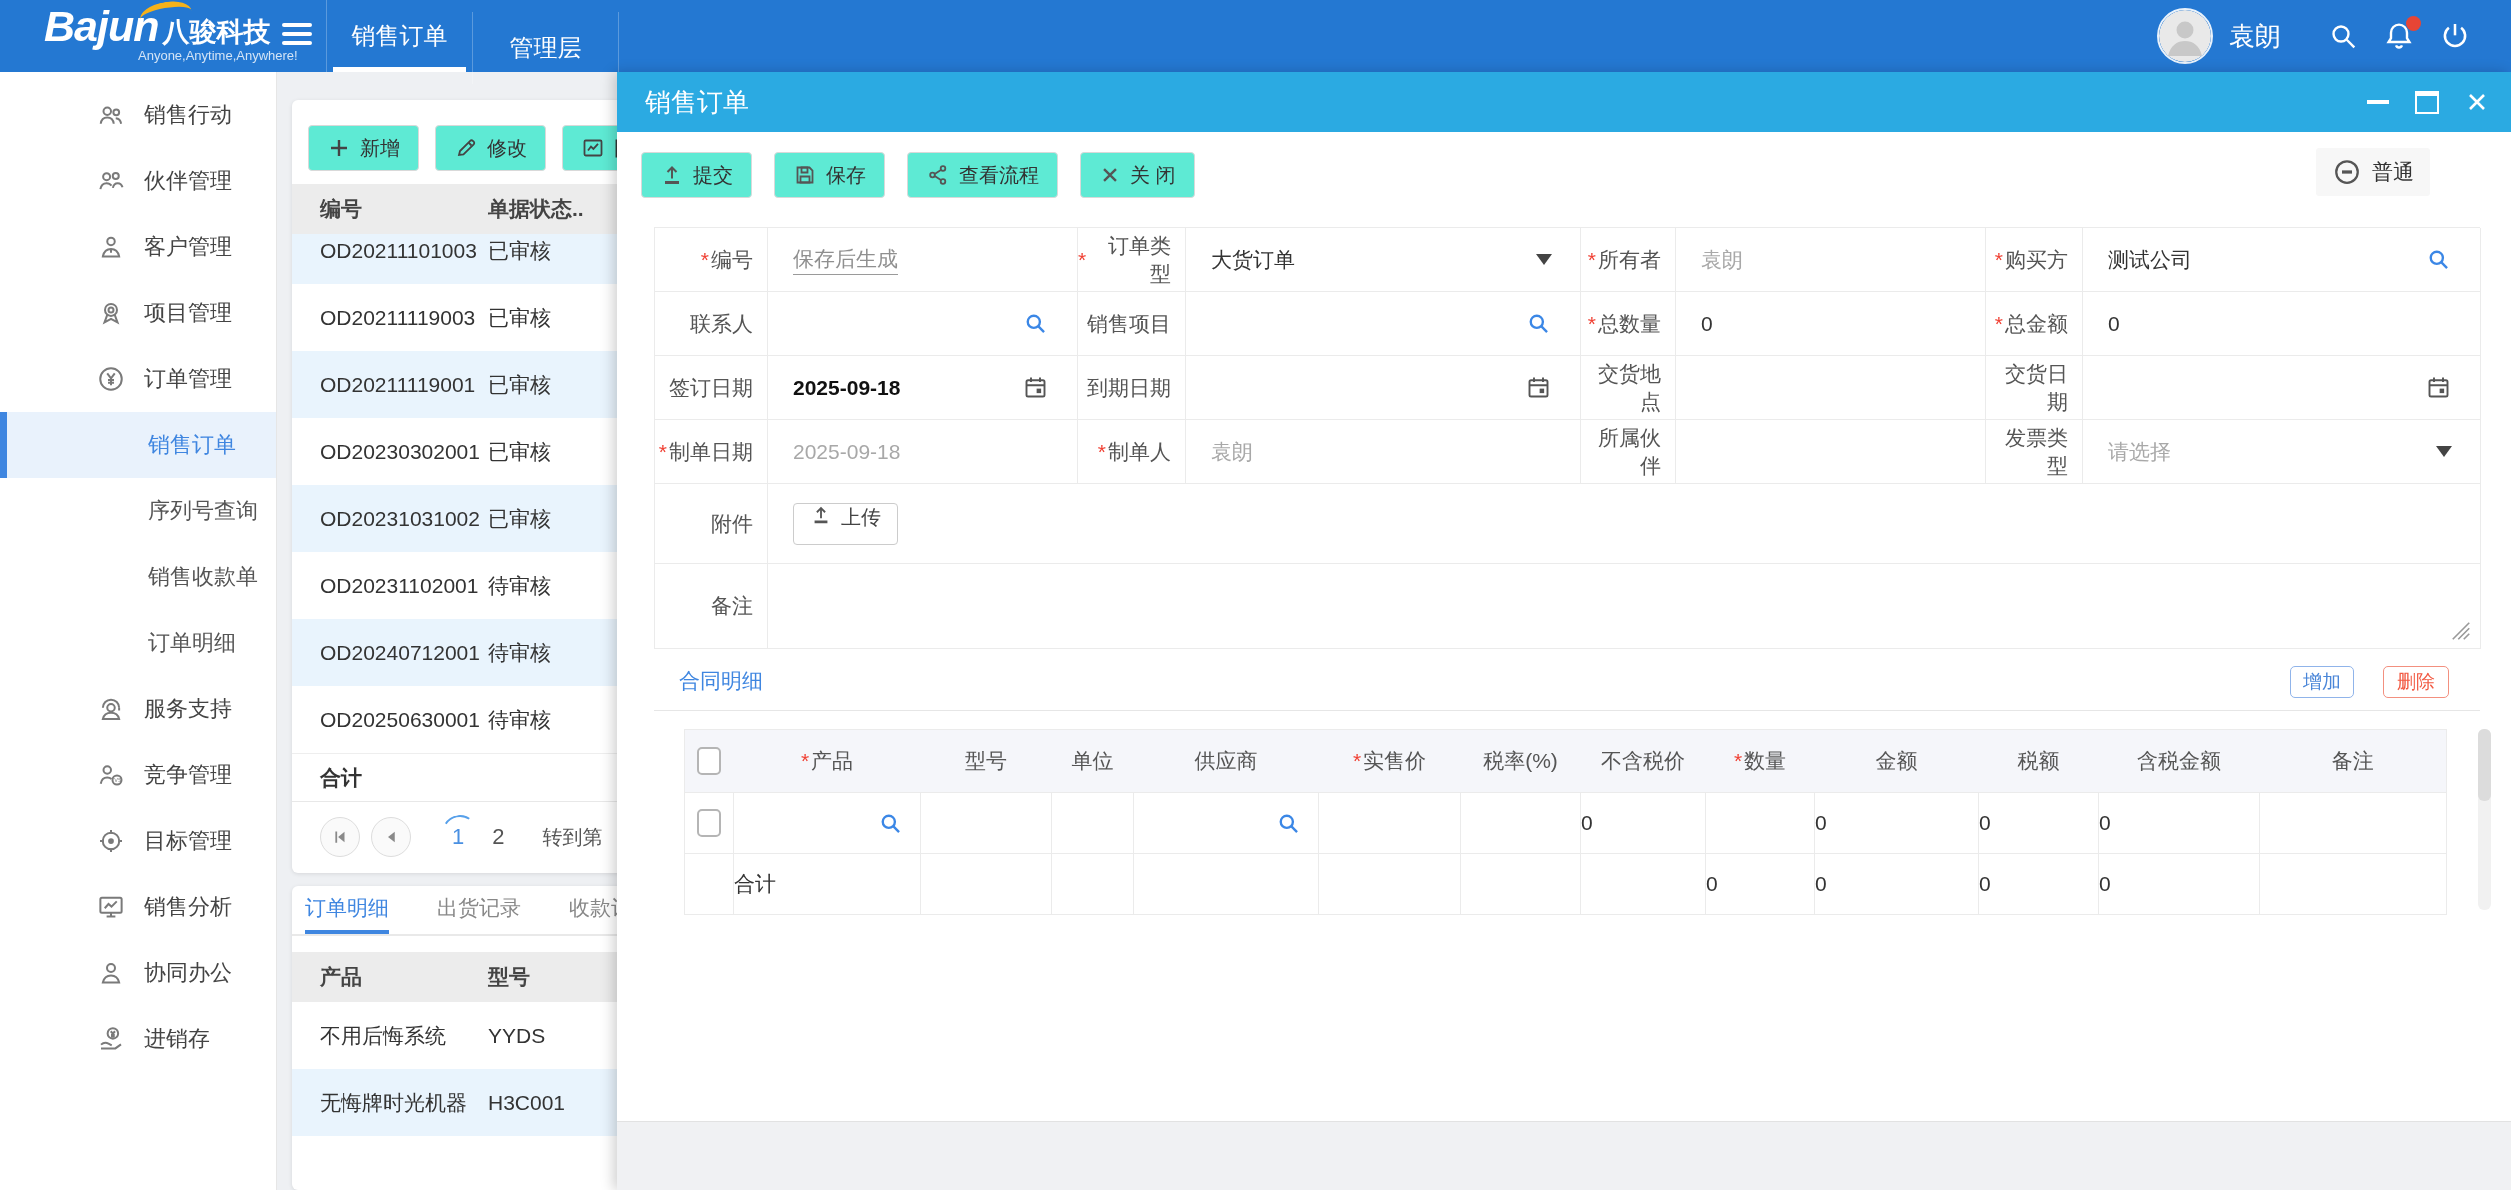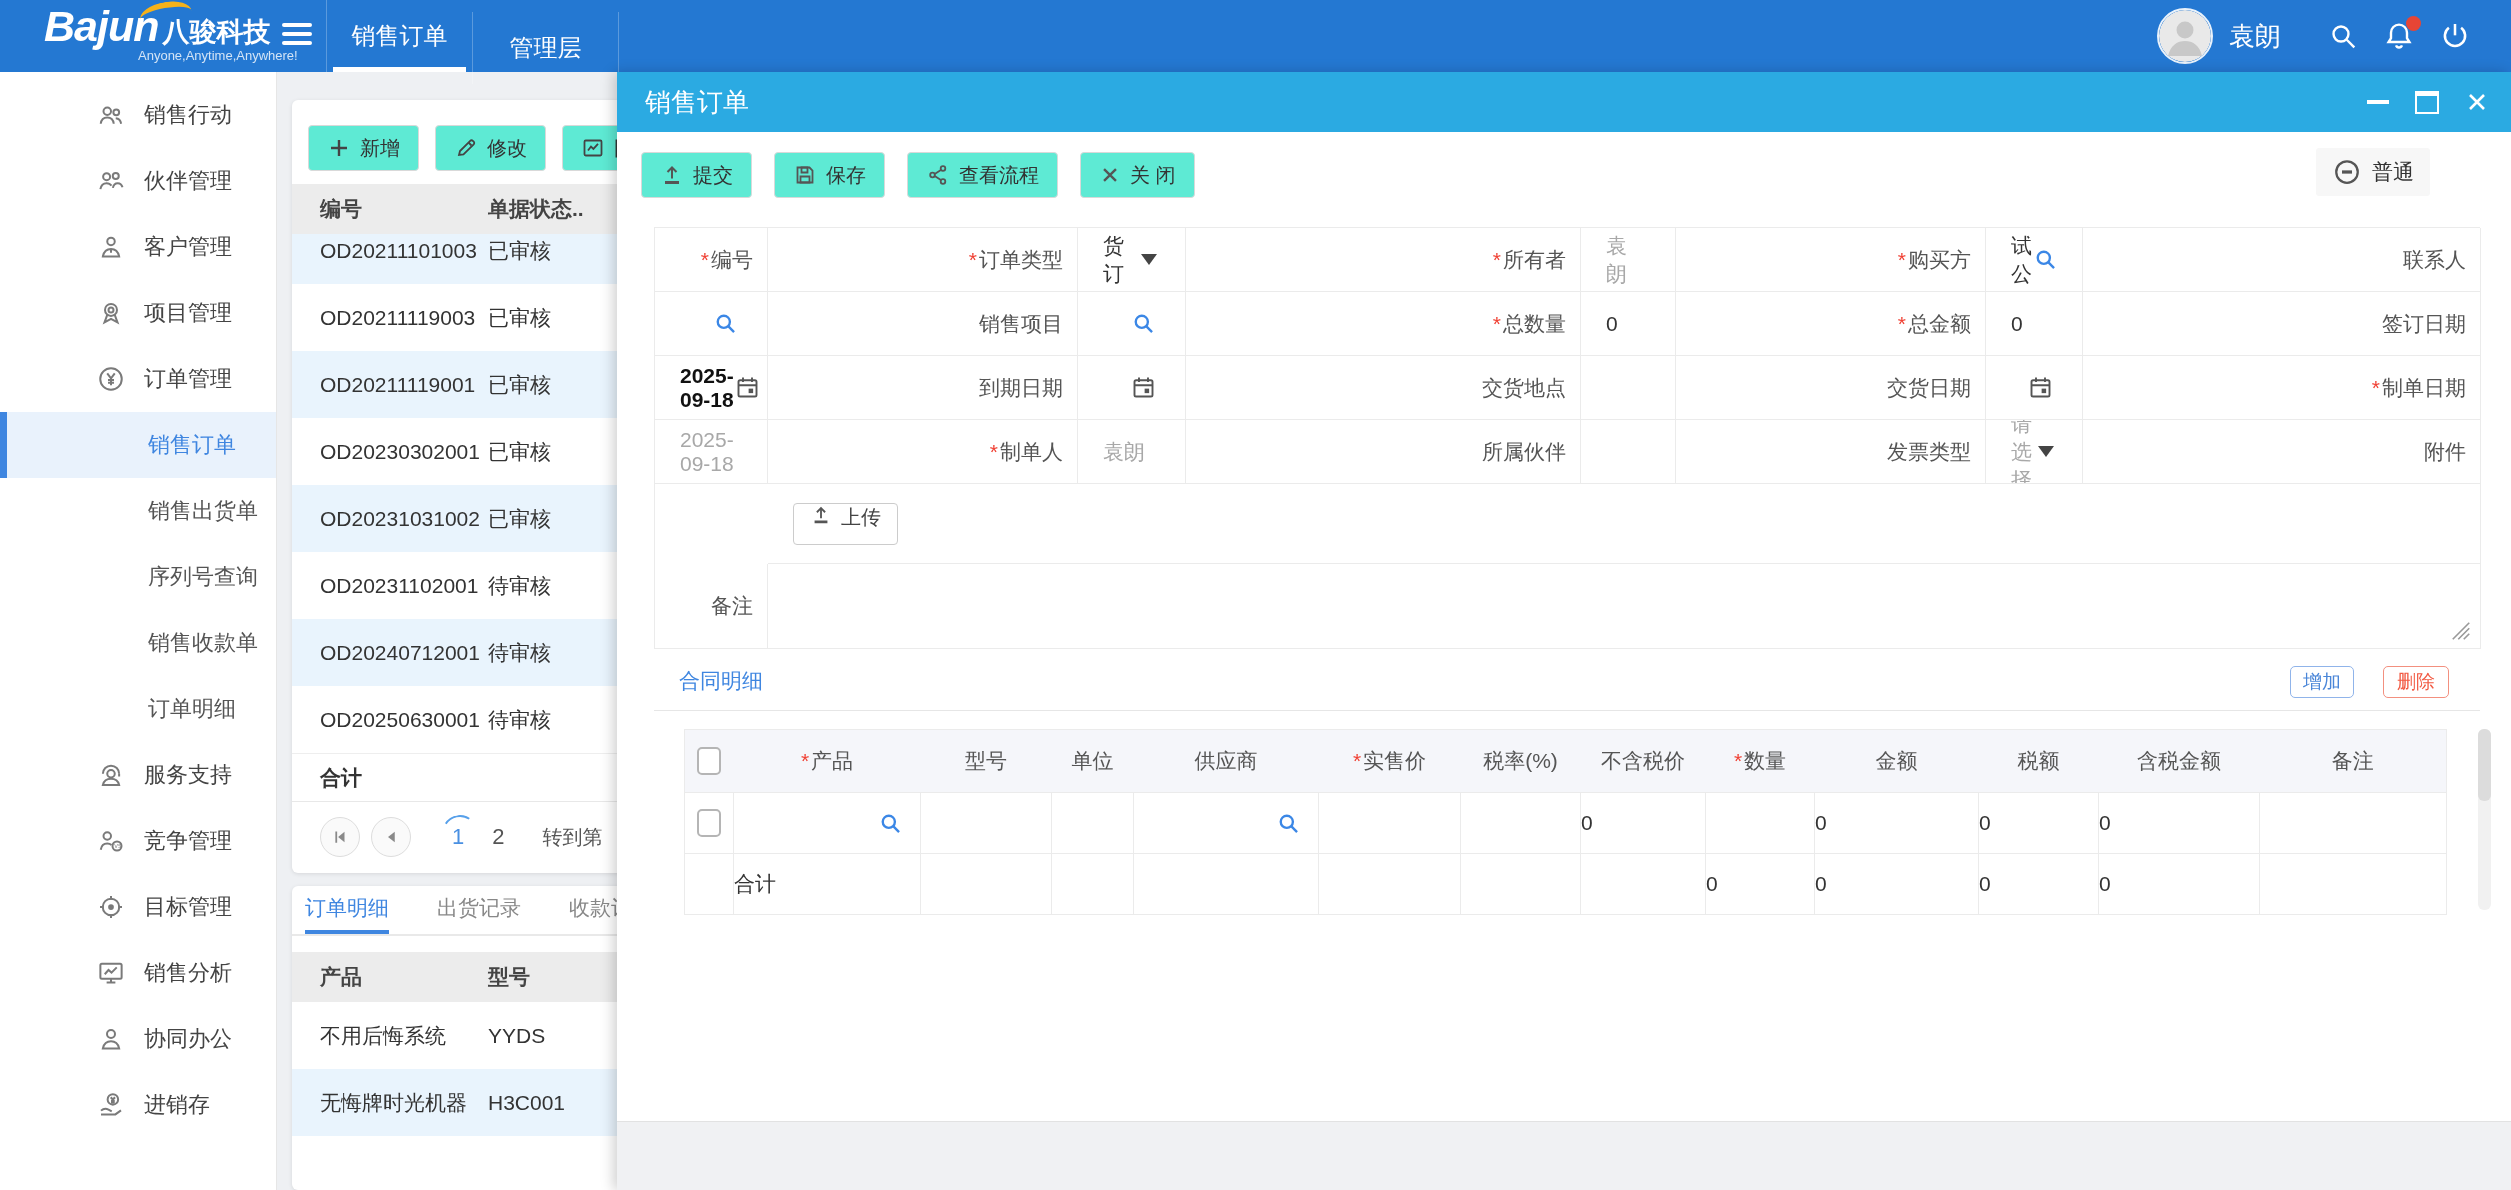--- a/index.html
+++ b/index.html
@@ -237,23 +237,20 @@
             <circle cx="12" cy="12" r="8.6"></circle>
             <path d="M9 7.5l3 4 3-4M12 11.5V17M9.6 12.8h4.8M9.6 15h4.8"></path>
           </svg>
         </span>
       <span>订单管理</span>
     </div>
     <div class="sitem sub active">
       <span>销售订单</span>
     </div>
     <div class="sitem sub">
-      <span>销售出货单</span>
-    </div>
-    <div class="sitem sub">
       <span>序列号查询</span>
     </div>
     <div class="sitem sub">
       <span>销售收款单</span>
     </div>
     <div class="sitem sub">
       <span>订单明细</span>
     </div>
     <div class="sitem">
       <span class="sicon">
@@ -483,20 +480,23 @@
           <path d="M8 12h8" stroke-width="2.6"></path>
         </svg>
       <span>普通</span>
     </div>
 
     <div class="form">
 
       <div class="fl">
           <span class="req">*</span>
           <span>编号</span>
+        </div>
+      <div class="fv">
+          <span class="ph-underline">保存后生成</span>
         </div>
       <div class="fl">
           <span class="req">*</span>
           <span>订单类型</span>
         </div>
       <div class="fv">
           <span>大货订单</span>
           <span class="caret"></span>
         </div>
       <div class="fl">

